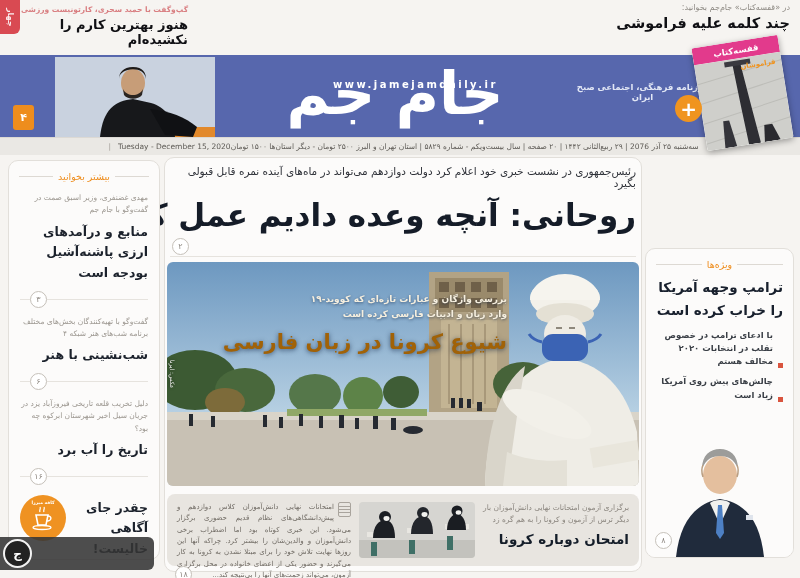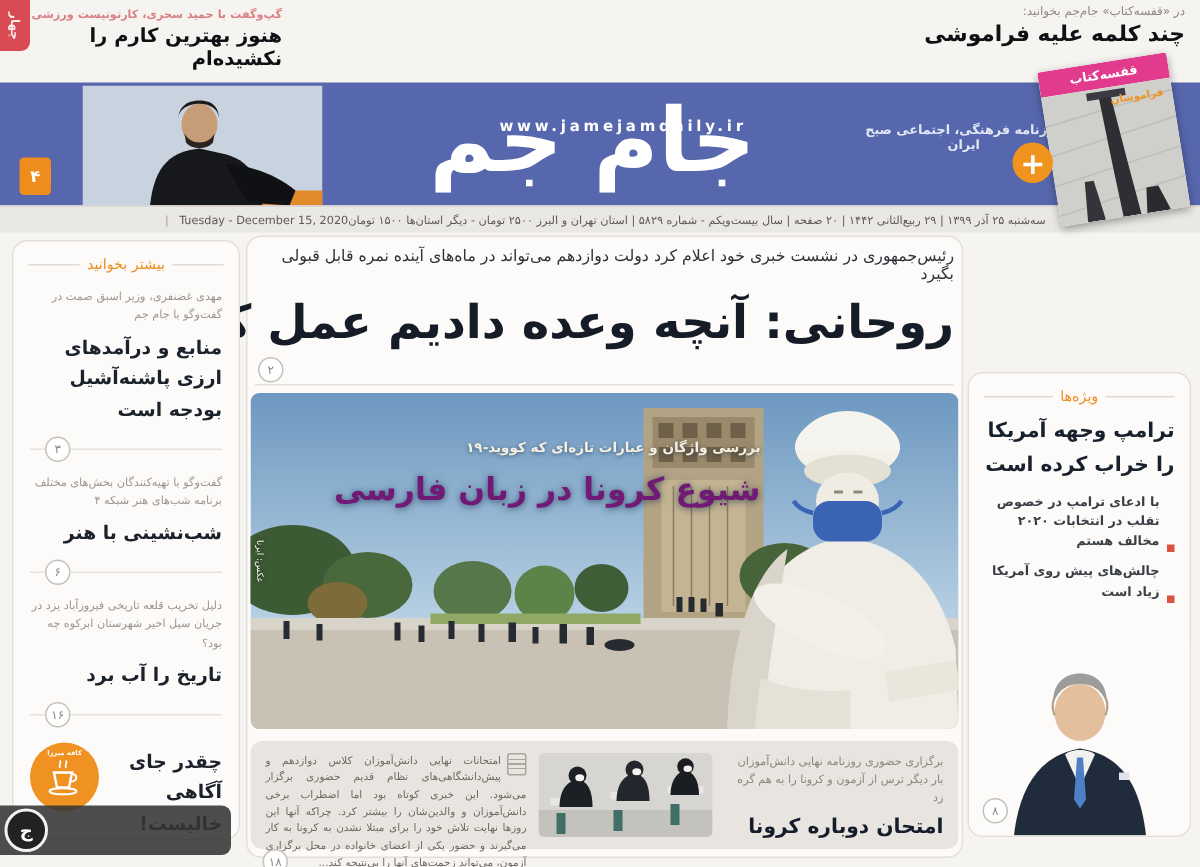--- a/index.html
+++ b/index.html
@@ -50,21 +50,21 @@
   #lead-page{left:172px;top:238px;}
   .pnum{width:15px;height:15px;border:1px solid #c5c0b9;border-radius:50%;color:#8d8780;
     font-size:8px;display:flex;align-items:center;justify-content:center;background:#fff;}
   #lead-rule{left:170px;top:256px;width:466px;border-top:1px solid #e6e3de;}
 
   
   #photo{left:167px;top:262px;width:472px;height:224px;border-radius:6px;overflow:hidden;}
   #photo-overlay{left:177px;top:292px;width:330px;text-align:right;z-index:3;}
   #photo-overlay .k{font-size:9px;font-weight:bold;color:#f6efdf;line-height:1.7;
     text-shadow:0 1px 3px rgba(20,40,70,.6);}
-  #photo-overlay .ttl{font-size:21px;font-weight:800;color:#701a75;margin-top:7px;
+  #photo-overlay .ttl{font-size:21px;font-weight:800;color:#a16207;margin-top:7px;
     text-shadow:0 1px 5px rgba(20,40,70,.7);}
   #photo-credit{left:169px;top:360px;writing-mode:vertical-rl;font-size:6px;color:#f0f0ee;z-index:3;
     text-shadow:0 0 3px rgba(0,0,0,.6);}
 
   
   #exam{left:167px;top:494px;width:472px;height:72px;background:#e8e5e0;border-radius:8px;
     display:flex;align-items:flex-start;box-sizing:border-box;padding:8px 10px;gap:8px;}
   #exam .colA{width:146px;text-align:right;}
   #exam .colA .kick{font-size:7.5px;color:#8a857e;line-height:1.6;}
   #exam .colA .ttl{font-size:13.5px;font-weight:800;color:#141d29;margin-top:5px;white-space:nowrap;}
@@ -150,21 +150,21 @@
       </g>
       <path d="M38,6 L46,6 L50,48 L54,87 L42,87 L40,50 Z" fill="#2e2e33"></path>
       <path d="M20,60 L26,60 L30,87 L18,87 Z" fill="#34343a"></path>
       <path d="M60,70 L68,70 L74,87 L58,87 Z" fill="#2a2a2f"></path>
       <rect x="30" y="2" width="26" height="5" fill="#3a3a40"></rect>
     </svg>
   </div>
   <div id="plus" class="abs">+</div>
 
   <div id="dateline" class="abs">
-    <span class="fa">سه‌شنبه ۲۵ آذر ۱۳۹۹  |  ۲۹ ربیع‌الثانی ۱۴۴۲  |  ۲۰ صفحه  |  سال بیست‌ویکم - شماره ۵۸۲۹  |  استان تهران و البرز ۲۵۰۰ تومان - دیگر استان‌ها ۱۵۰۰ تومان</span>
+    <span class="fa">سه‌شنبه ۲۵ آذر 2076  |  ۲۹ ربیع‌الثانی ۱۴۴۲  |  ۲۰ صفحه  |  سال بیست‌ویکم - شماره ۵۸۲۹  |  استان تهران و البرز ۲۵۰۰ تومان - دیگر استان‌ها ۱۵۰۰ تومان</span>
     <span class="en">Tuesday - December 15, 2020</span>
   </div>
 
   <div id="center-card" class="abs card"></div>
 
   <div id="lead" class="abs">
     <div class="kick">رئیس‌جمهوری در نشست خبری خود اعلام کرد دولت دوازدهم می‌تواند در ماه‌های آینده نمره قابل قبولی بگیرد</div>
     <div class="ttl">روحانی: آنچه وعده دادیم عمل کردیم</div>
   </div>
   <div id="lead-page" class="abs pnum">۲</div>
@@ -242,27 +242,28 @@
     <line x1="389" y1="66" x2="395" y2="66" stroke="#8e887c" stroke-width="2"></line>
     <line x1="402" y1="66" x2="408" y2="66" stroke="#8e887c" stroke-width="2"></line>
     <rect x="375" y="72" width="46" height="27" rx="11" fill="#3b63b4"></rect>
     <path d="M375,80 Q366,78 362,72 M421,80 Q430,78 434,72" stroke="#3b63b4" stroke-width="3" fill="none"></path>
     <ellipse cx="380" cy="152" rx="48" ry="17" fill="#f2f0e9" transform="rotate(24 380 152)"></ellipse>
     <rect x="424" y="182" width="48" height="20" fill="#e9e6dc" transform="rotate(-10 448 192)"></rect>
     <path d="M340,190 C360,198 380,200 400,198 L400,224 L336,224 Z" fill="#e4e1d7"></path>
   </svg>
   <div id="photo-overlay" class="abs">
     <div class="k">بررسی واژگان و عبارات تازه‌ای که کووید-۱۹</div>
+    <div class="k">وارد زبان و ادبیات فارسی کرده است</div>
     <div class="ttl">شیوع کرونا در زبان فارسی</div>
   </div>
   <div id="photo-credit" class="abs">عکس: ایرنا</div>
 
   <div id="exam" class="abs">
     <div class="colA">
-      <div class="kick">برگزاری حضوری روزنامه نهایی دانش‌آموزان بار دیگر ترس از آزمون و کرونا را به هم گره زد</div>
+      <div class="kick">برگزاری آزمون امتحانات نهایی دانش‌آموزان بار دیگر ترس از آزمون و کرونا را به هم گره زد</div>
       <div class="ttl">امتحان دوباره کرونا</div>
     </div>
     <svg class="shot" viewBox="0 0 116 56">
       <rect width="116" height="56" fill="#d6d5d1"></rect>
       <rect y="38" width="116" height="18" fill="#c3c2bd"></rect>
       <rect x="8" y="30" width="26" height="5" fill="#e8e6e1"></rect>
       <rect x="48" y="26" width="26" height="5" fill="#e8e6e1"></rect>
       <rect x="86" y="22" width="24" height="5" fill="#e8e6e1"></rect>
       <path d="M14,36 C14,24 20,18 26,18 C32,18 36,24 36,36 Z" fill="#1c1f24"></path>
       <circle cx="26" cy="15" r="6" fill="#1c1f24"></circle>

